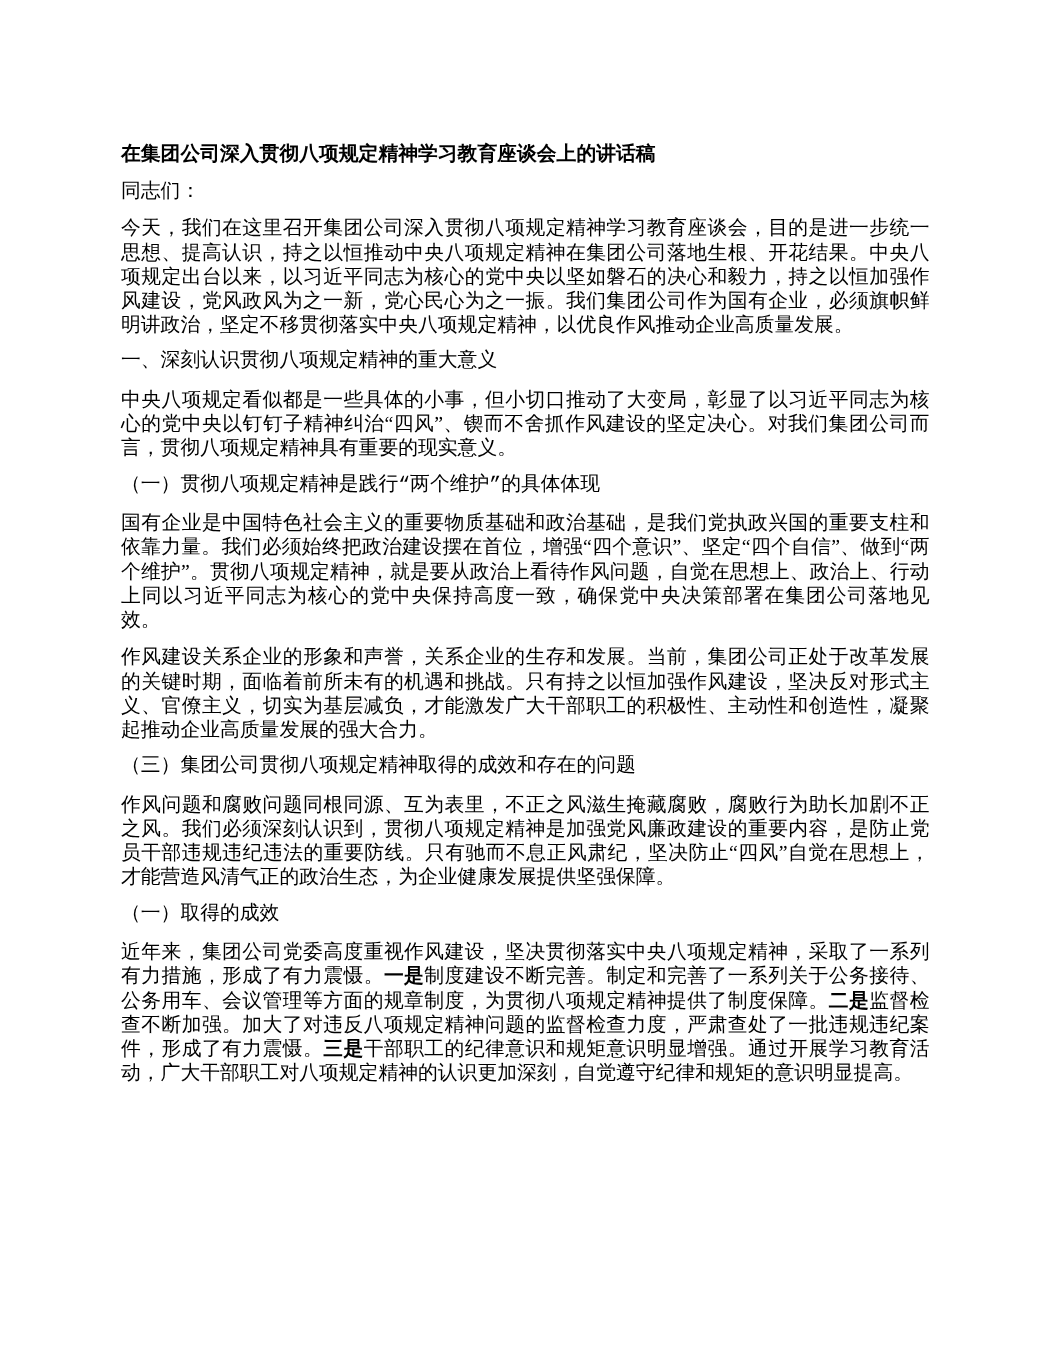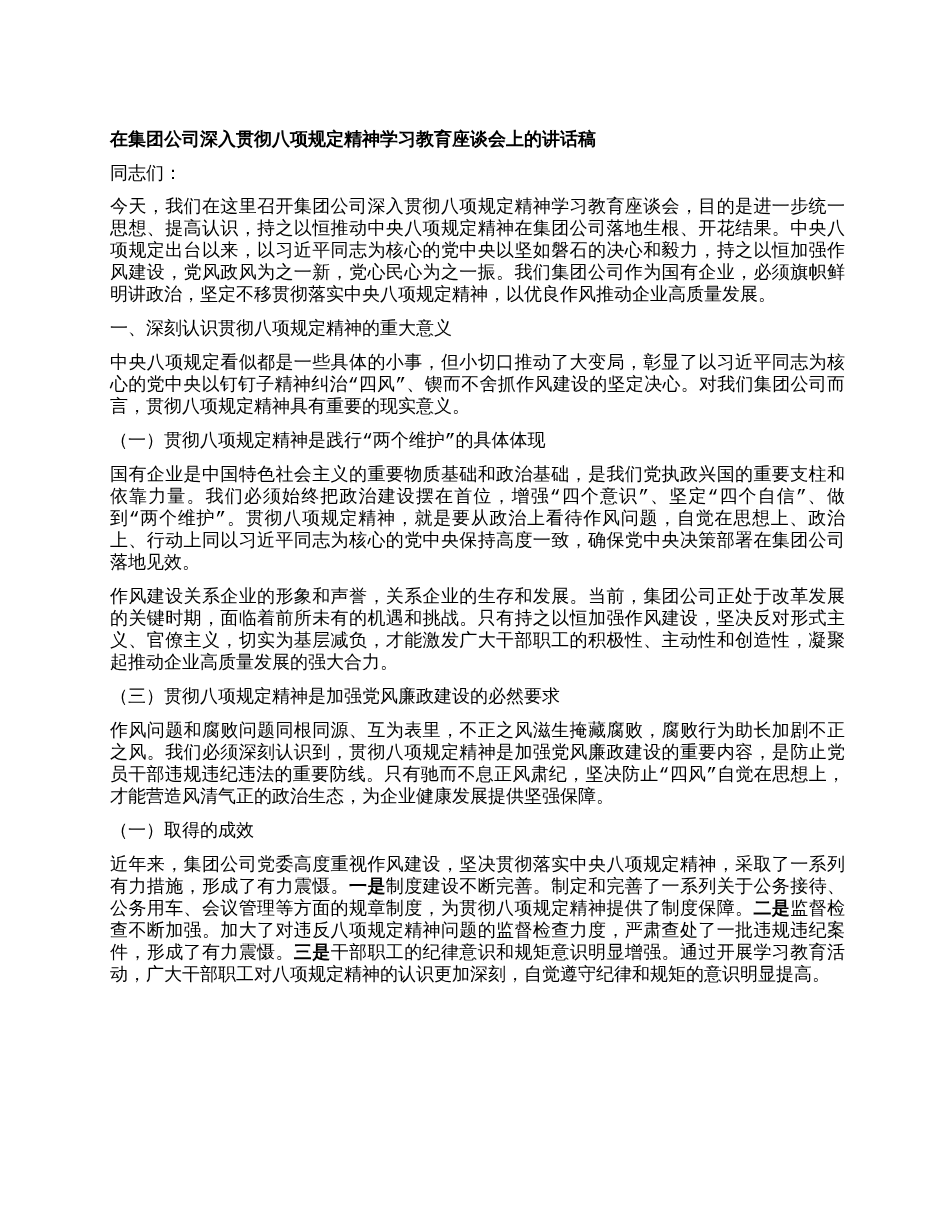--- a/index.html
+++ b/index.html
@@ -33,21 +33,20 @@
     line-height: 22px;
     margin: 0 0 12px 0;
   }
   .doc-block-p {
     font-size: 18px;
     line-height: 22px;
     font-weight: normal;
     margin: 0 0 12px 0;
     text-align: justify;
     text-justify: inter-ideograph;
-    font-family: Liberation Mono, monospace;
   }
   .doc-block-h {
     font-size: 18px;
     line-height: 22px;
     font-weight: normal;
     margin: 0 0 12px 0;
     text-align: left;
     font-family: Liberation Mono, monospace;
   }
   .doc-block-p b { font-weight: bold; }
@@ -58,18 +57,18 @@
 <div class="doc-page">
   <h1 class="doc-title">在集团公司深入贯彻八项规定精神学习教育座谈会上的讲话稿</h1>
   <p class="doc-salutation">同志们：</p>
   <div id="doc-blocks">
       <p class="doc-block-p"><span>今天，我们在这里召开集团公司深入贯彻八项规定精神学习教育座谈会，目的是进一步统一思想、提高认识，持之以恒推动中央八项规定精神在集团公司落地生根、开花结果。中央八项规定出台以来，以习近平同志为核心的党中央以坚如磐石的决心和毅力，持之以恒加强作风建设，党风政风为之一新，党心民心为之一振。我们集团公司作为国有企业，必须旗帜鲜明讲政治，坚定不移贯彻落实中央八项规定精神，以优良作风推动企业高质量发展。</span></p>
       <h2 class="doc-block-h"><span>一、深刻认识贯彻八项规定精神的重大意义</span></h2>
       <p class="doc-block-p"><span>中央八项规定看似都是一些具体的小事，但小切口推动了大变局，彰显了以习近平同志为核心的党中央以钉钉子精神纠治“四风”、锲而不舍抓作风建设的坚定决心。对我们集团公司而言，贯彻八项规定精神具有重要的现实意义。</span></p>
       <h2 class="doc-block-h"><span>（一）贯彻八项规定精神是践行“两个维护”的具体体现</span></h2>
       <p class="doc-block-p"><span>国有企业是中国特色社会主义的重要物质基础和政治基础，是我们党执政兴国的重要支柱和依靠力量。我们必须始终把政治建设摆在首位，增强“四个意识”、坚定“四个自信”、做到“两个维护”。贯彻八项规定精神，就是要从政治上看待作风问题，自觉在思想上、政治上、行动上同以习近平同志为核心的党中央保持高度一致，确保党中央决策部署在集团公司落地见效。</span></p>
       <p class="doc-block-p"><span>作风建设关系企业的形象和声誉，关系企业的生存和发展。当前，集团公司正处于改革发展的关键时期，面临着前所未有的机遇和挑战。只有持之以恒加强作风建设，坚决反对形式主义、官僚主义，切实为基层减负，才能激发广大干部职工的积极性、主动性和创造性，凝聚起推动企业高质量发展的强大合力。</span></p>
-      <h2 class="doc-block-h"><span>（三）贯彻八项规定精神是加强党风廉政建设的必然要求</span></h2>
+      <h2 class="doc-block-h"><span>（三）集团公司贯彻八项规定精神取得的成效和存在的问题</span></h2>
       <p class="doc-block-p"><span>作风问题和腐败问题同根同源、互为表里，不正之风滋生掩藏腐败，腐败行为助长加剧不正之风。我们必须深刻认识到，贯彻八项规定精神是加强党风廉政建设的重要内容，是防止党员干部违规违纪违法的重要防线。只有驰而不息正风肃纪，坚决防止“四风”自觉在思想上，才能营造风清气正的政治生态，为企业健康发展提供坚强保障。</span></p>
       <h2 class="doc-block-h"><span>（一）取得的成效</span></h2>
       <p class="doc-block-p"><span>近年来，集团公司党委高度重视作风建设，坚决贯彻落实中央八项规定精神，采取了一系列有力措施，形成了有力震慑。</span><b>一是</b><span>制度建设不断完善。制定和完善了一系列关于公务接待、公务用车、会议管理等方面的规章制度，为贯彻八项规定精神提供了制度保障。</span><b>二是</b><span>监督检查不断加强。加大了对违反八项规定精神问题的监督检查力度，严肃查处了一批违规违纪案件，形成了有力震慑。</span><b>三是</b><span>干部职工的纪律意识和规矩意识明显增强。通过开展学习教育活动，广大干部职工对八项规定精神的认识更加深刻，自觉遵守纪律和规矩的意识明显提高。</span></p>
     </div>
 </div>
 
 </body></html>

